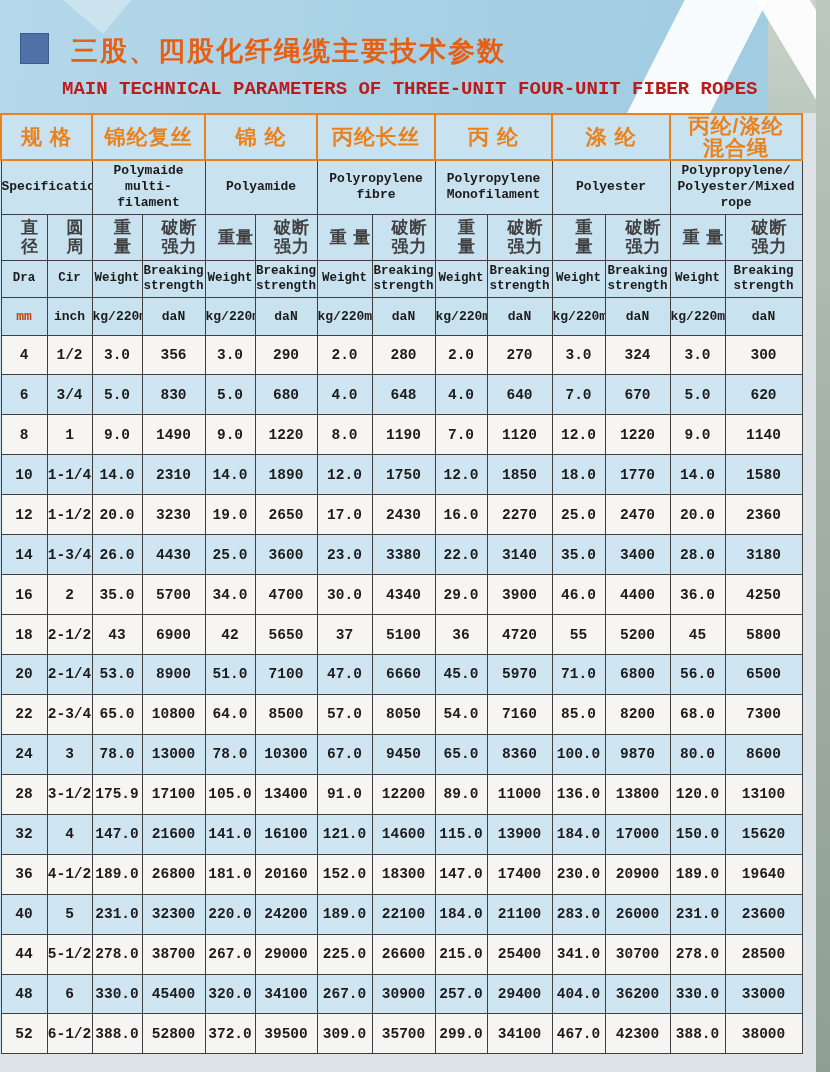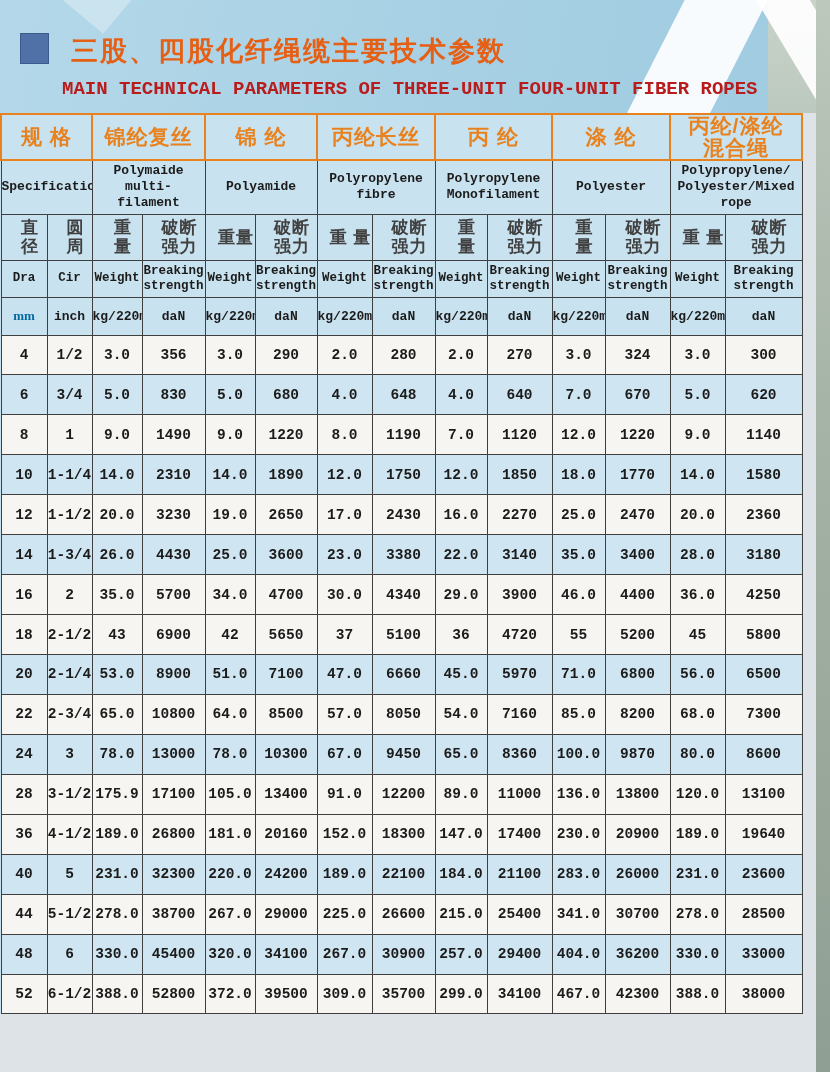--- a/index.html
+++ b/index.html
@@ -78,21 +78,21 @@
     line-height:19px; white-space:pre-line;padding-left:12px;
   }
   tr.h-sen td {
     font-family:"Liberation Mono","DejaVu Sans Mono", monospace;
     font-size:12.5px; line-height:15px; white-space:pre-line; font-weight:bold;
   }
   tr.h-unit td {
     font-family:"Liberation Mono","DejaVu Sans Mono", monospace;
     font-size:13px; font-weight:bold;
   }
-  tr.h-unit td.cjk-unit { color:#0369a1;font-family:Liberation Serif, serif; }
+  tr.h-unit td.cjk-unit { color:#c2410c; }
   tbody tr { height:39.95px; }
   tbody td {
     font-family:"Liberation Mono","DejaVu Sans Mono", monospace;
     font-size:14.5px; font-weight:bold;
   }
   tbody tr.row-plain td { background:#f6f5f1; }
   tbody tr.row-shaded td { background:#cfe5f1; }
 </style>
 </head>
 <body>
@@ -405,20 +405,36 @@
           <td>13400</td>
           <td>91.0</td>
           <td>12200</td>
           <td>89.0</td>
           <td>11000</td>
           <td>136.0</td>
           <td>13800</td>
           <td>120.0</td>
           <td>13100</td>
         </tr>
+        <tr class="row-shaded">
+          <td>32</td>
+          <td>4</td>
+          <td>147.0</td>
+          <td>21600</td>
+          <td>141.0</td>
+          <td>16100</td>
+          <td>121.0</td>
+          <td>14600</td>
+          <td>115.0</td>
+          <td>13900</td>
+          <td>184.0</td>
+          <td>17000</td>
+          <td>150.0</td>
+          <td>15620</td>
+        </tr>
         <tr class="row-plain">
           <td>36</td>
           <td>4-1/2</td>
           <td>189.0</td>
           <td>26800</td>
           <td>181.0</td>
           <td>20160</td>
           <td>152.0</td>
           <td>18300</td>
           <td>147.0</td>

